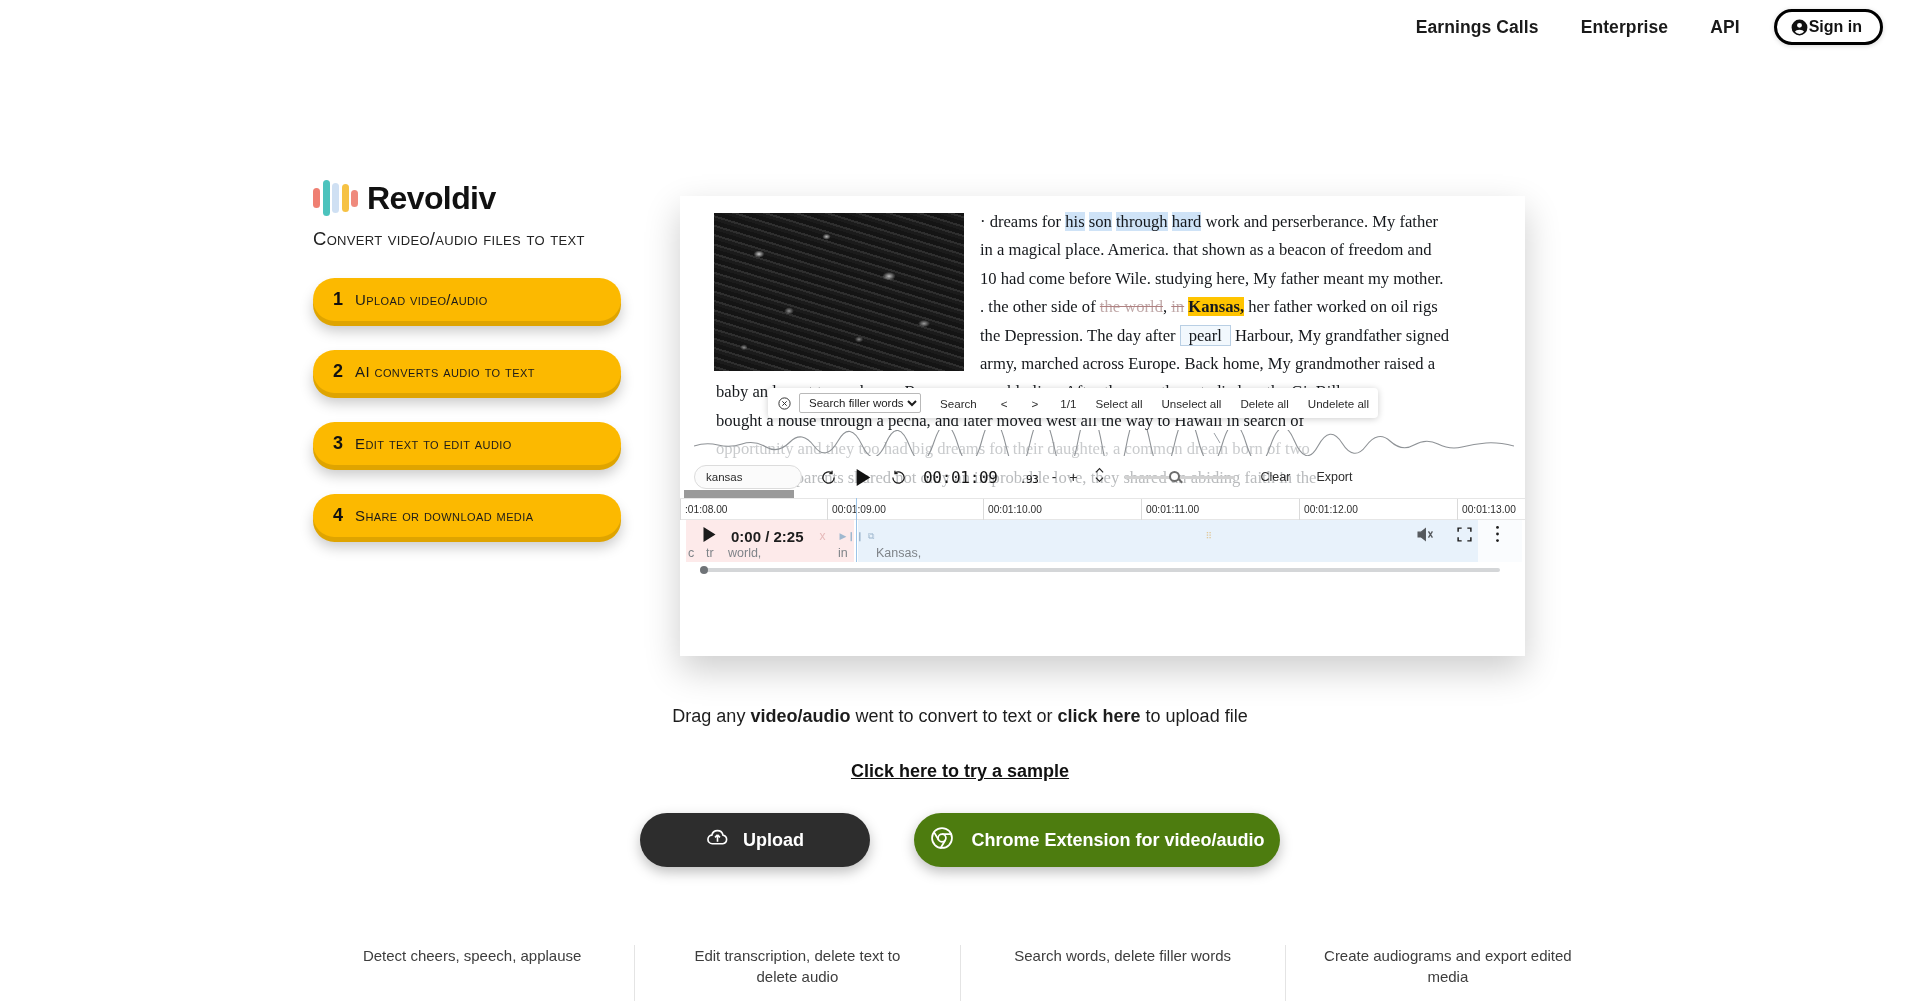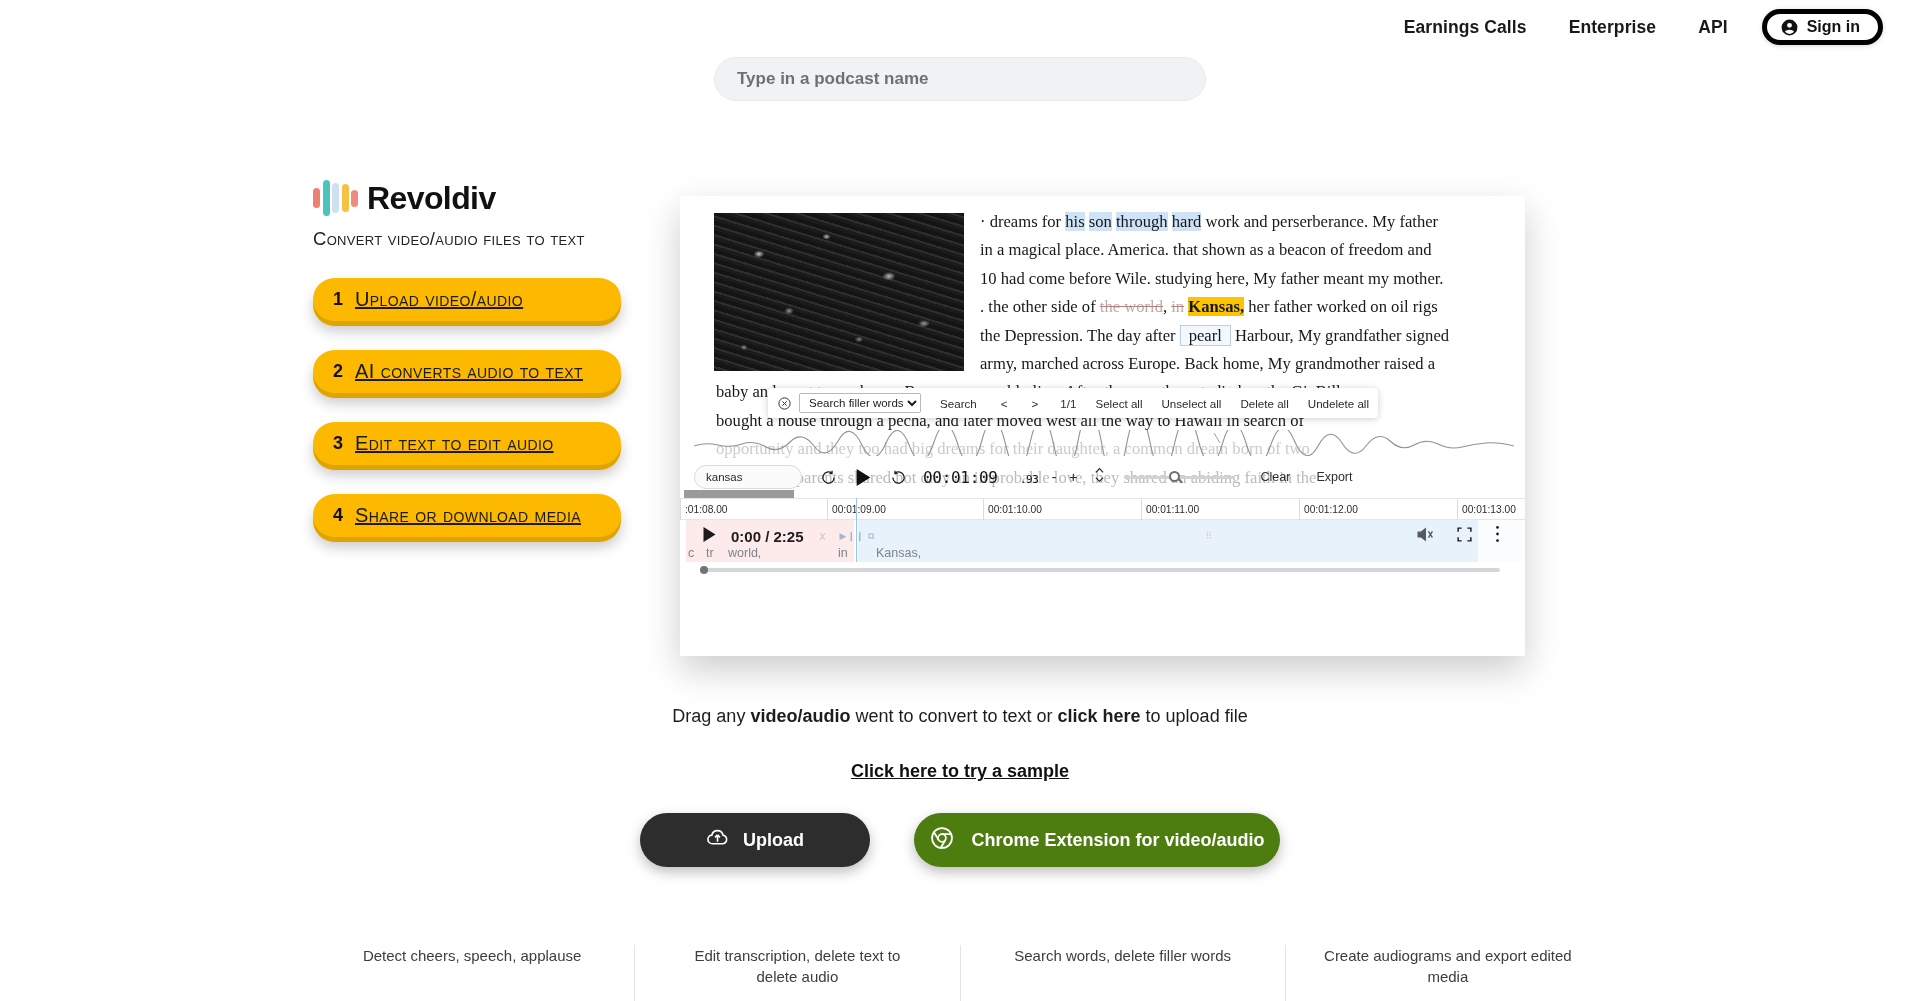--- a/index.html
+++ b/index.html
@@ -18,24 +18,24 @@
     display: flex; align-items: center; justify-content: flex-end;
     padding-right: 37px; gap: 0px;
   }
   .nav-link {
     font-size: 17.5px; font-weight: bold; color: #1a1a1a;
     margin-left: 42px; text-decoration: none; letter-spacing: .1px;
     cursor: pointer; white-space: nowrap;
   }
   .signin-btn {
     margin-left: 34px;
-    display: flex; align-items: center; gap: 8px;
+    display: flex; align-items: center; 
     height: 36px; padding: 0 18px 0 13px;
     border-radius: 999px; background: #fff;
-    border: 5px solid #000000;
+    border: 3px solid #000000;
     box-shadow: 0 1px 5px rgba(0,0,0,.16);
     font-size: 16px; font-weight: 600; color: #111;
     cursor: pointer;
     justify-content: flex-end;
   }
   .signin-btn svg { display:block; }
 
   
   .podcast-search {
     position: absolute; top: 57px; left: 714px;
@@ -69,22 +69,22 @@
   .step {
     position: relative; width: 308px; height: 43px;
     background: #fcb900; border-radius: 999px;
     display: flex; align-items: center; gap: 12px;
     padding-left: 20px;
     box-shadow: 0 5px 0 #dfa400, 0 10px 14px rgba(0,0,0,.22);
     cursor: pointer;
   }
   .step-num { font-size: 18px; font-weight: bold; color: #111; }
   .step-label {
-    font-size: 20px; color: #1a1a1a; font-variant: small-caps;
-    letter-spacing: .4px; white-space: nowrap; text-decoration: underline;
+    font-size: 15px; color: #1a1a1a; font-variant: small-caps;
+    letter-spacing: .4px; white-space: nowrap;
   }
 
   
   .demo-shell {
     position: absolute; left: 680px; top: 196px;
     width: 845px; height: 460px;
     background: #fff;
     box-shadow: 0 14px 34px rgba(0,0,0,.20);
     overflow: hidden;
   }
@@ -265,21 +265,20 @@
     <div class="signin-btn">
       <span>
         <svg width="19" height="19" viewBox="0 0 24 24" fill="#111">
           <path d="M12 2a10 10 0 100 20 10 10 0 000-20zm0 4.2a3.1 3.1 0 110 6.2 3.1 3.1 0 010-6.2zm0 13.9a7.5 7.5 0 01-5.7-2.6c.5-1.8 3.2-2.8 5.7-2.8s5.2 1 5.7 2.8A7.5 7.5 0 0112 20.1z"></path>
         </svg>
       </span>
       <span>Sign in</span>
     </div>
   </div>
 
-  <input class="podcast-search" type="text" placeholder="Type in a podcast name" style="">
 
   <div class="left-col">
     <div class="brand-row">
       <span class="logo-bars">
         <span class="bar" style="width:7px;height:20px;background:#ef7f72;"></span>
         <span class="bar" style="width:7px;height:36px;background:#4cc3bd;"></span>
         <span class="bar" style="width:7px;height:30px;background:#cfe0f3;"></span>
         <span class="bar" style="width:7px;height:28px;background:#f6c244;"></span>
         <span class="bar" style="width:7px;height:17px;background:#ef8a7d;"></span>
       </span>

